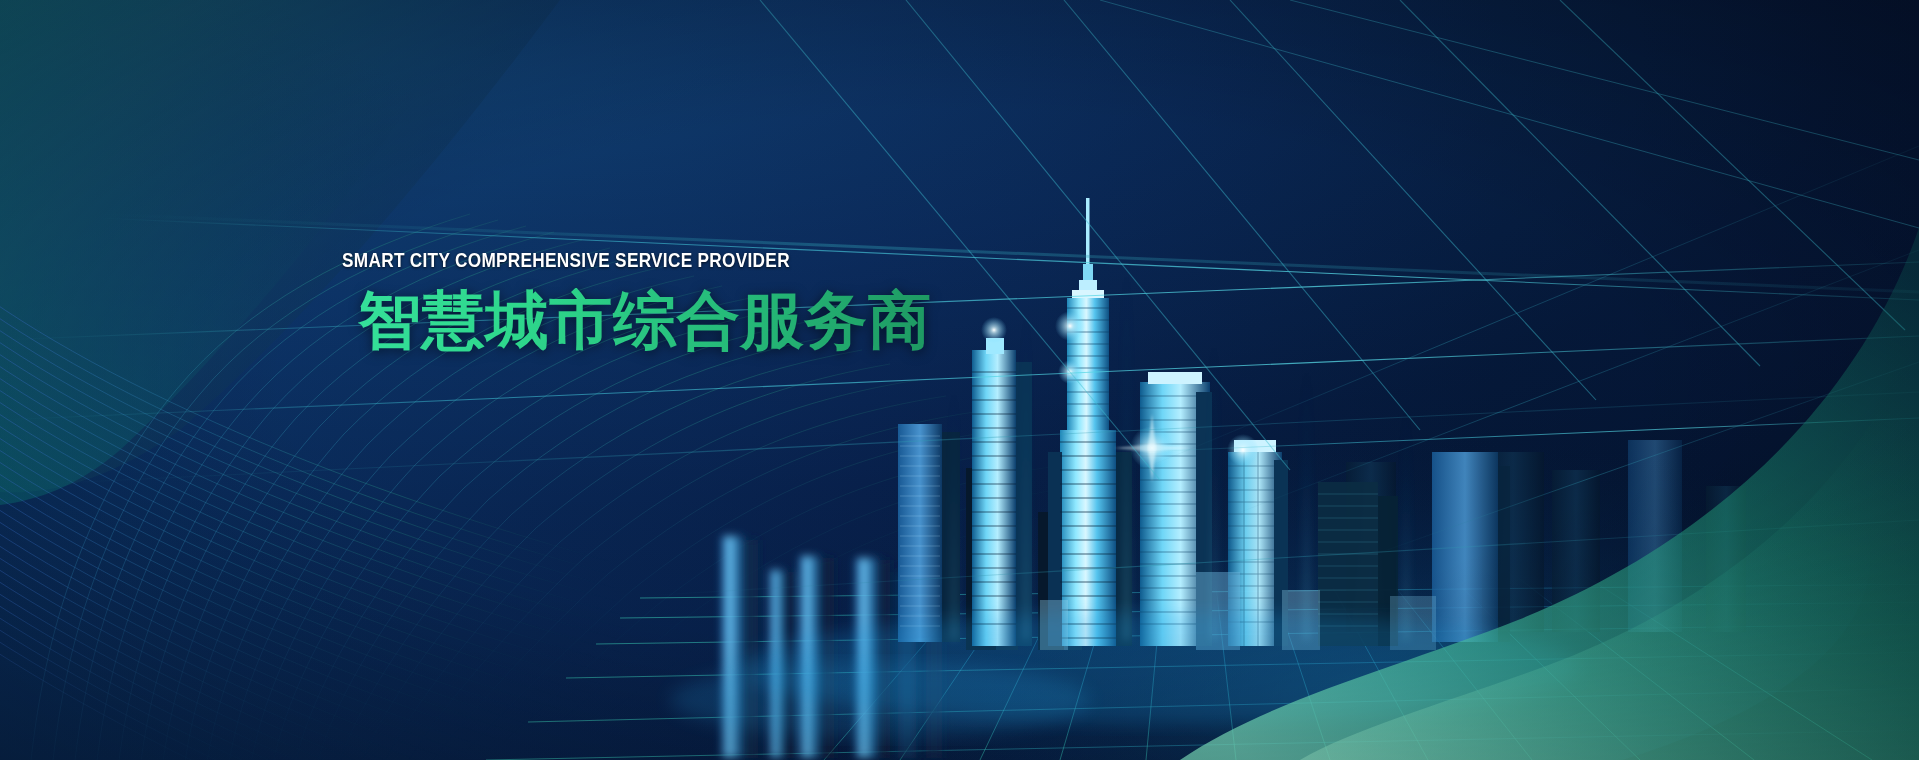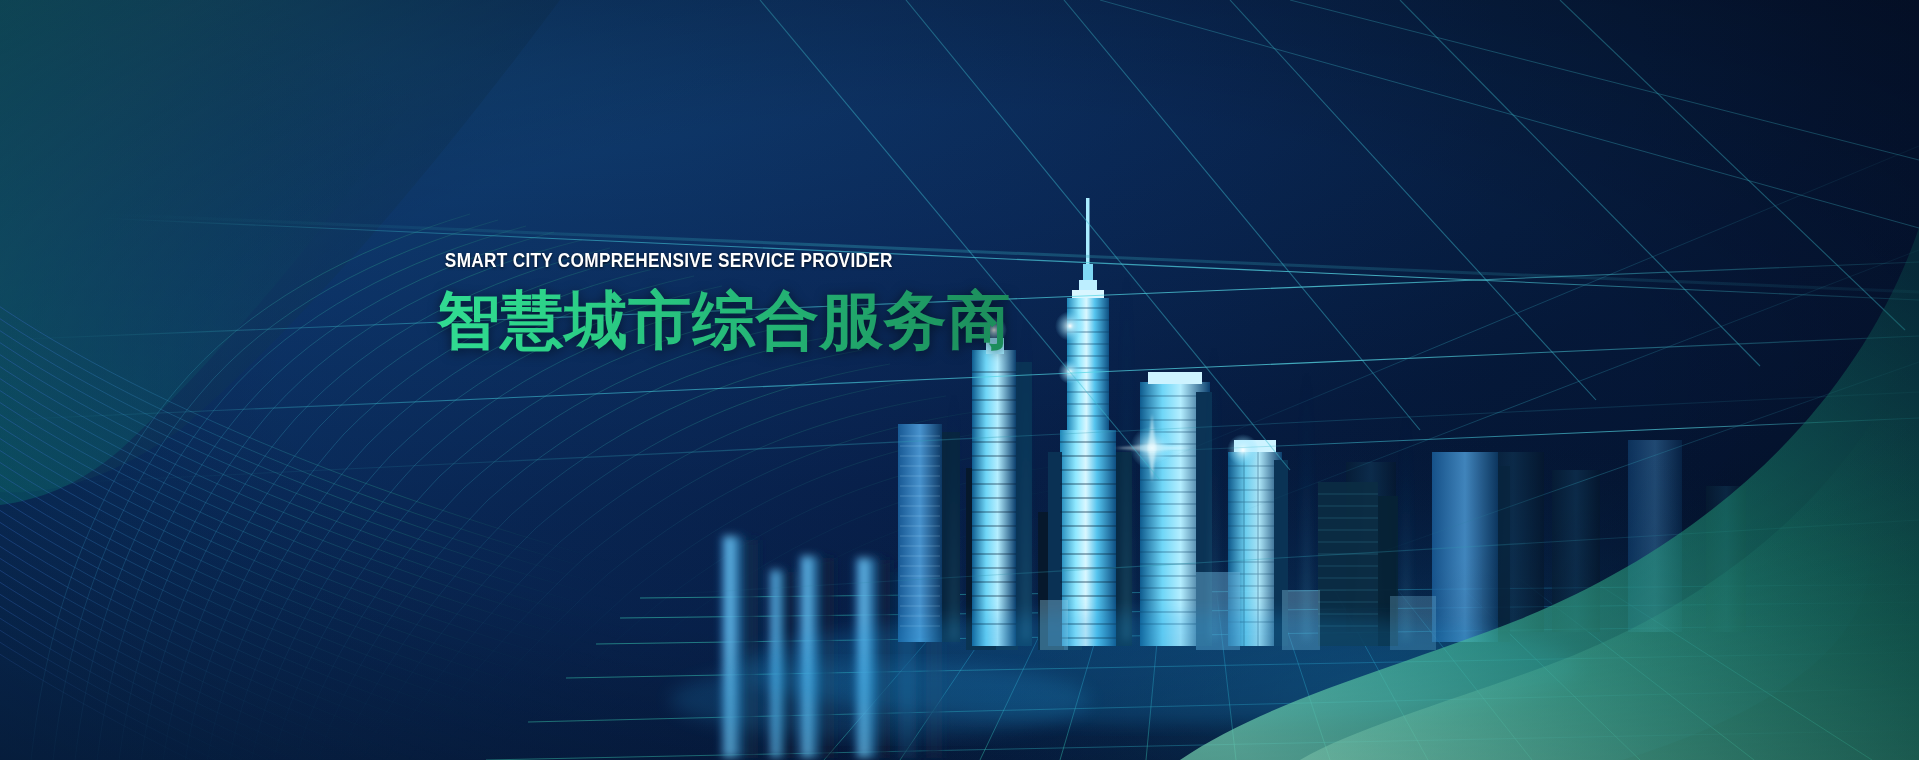--- a/index.html
+++ b/index.html
@@ -8,21 +8,20 @@
 
   .banner{
     position:relative;
     width:1919px;
     height:760px;
     overflow:hidden;
     background:
       radial-gradient(120% 95% at 22% 8%, #0b2b4d 0%, #071b3c 34%, #041029 62%, #020a1c 100%),
       linear-gradient(90deg,#06203f 0%,#041128 45%,#010913 78%,#01060f 100%);
     background-blend-mode:screen,normal;
-    text-align:center;
   }
 
   
   .layer{position:absolute;inset:0;pointer-events:none;}
   .layer > svg{display:block;width:100%;height:100%;}
 
   
   .copy{
     position:absolute;
     left:342px;
@@ -42,21 +41,21 @@
     white-space:nowrap;
     text-shadow:0 1px 3px rgba(0,0,0,.75);
     margin:0 0 18px 0;
   }
   .headline{
     font-family:"DejaVu Sans","Liberation Sans",sans-serif;
     font-weight:700;
     font-size:63px;
     line-height:1.05;
     letter-spacing:0.012em;
-    margin:0 0 12px 4px;
+    margin:0 0 12px 16px;
     white-space:nowrap;
     background:linear-gradient(100deg,#35e09a 0%,#2ed78c 22%,#25b978 52%,#1e9a63 76%,#1a7b51 100%);
     -webkit-background-clip:text;
     background-clip:text;
     color:transparent;
     -webkit-text-fill-color:transparent;
     filter:drop-shadow(0 2px 6px rgba(0,0,0,.55));
   }
   .subline{
     font-family:"DejaVu Sans","Liberation Sans",sans-serif;

